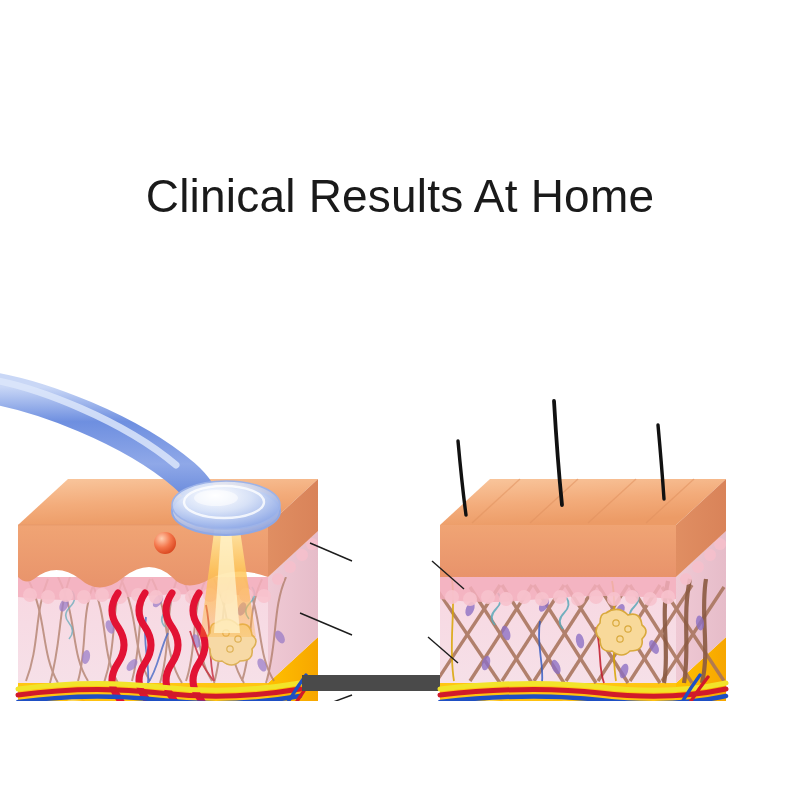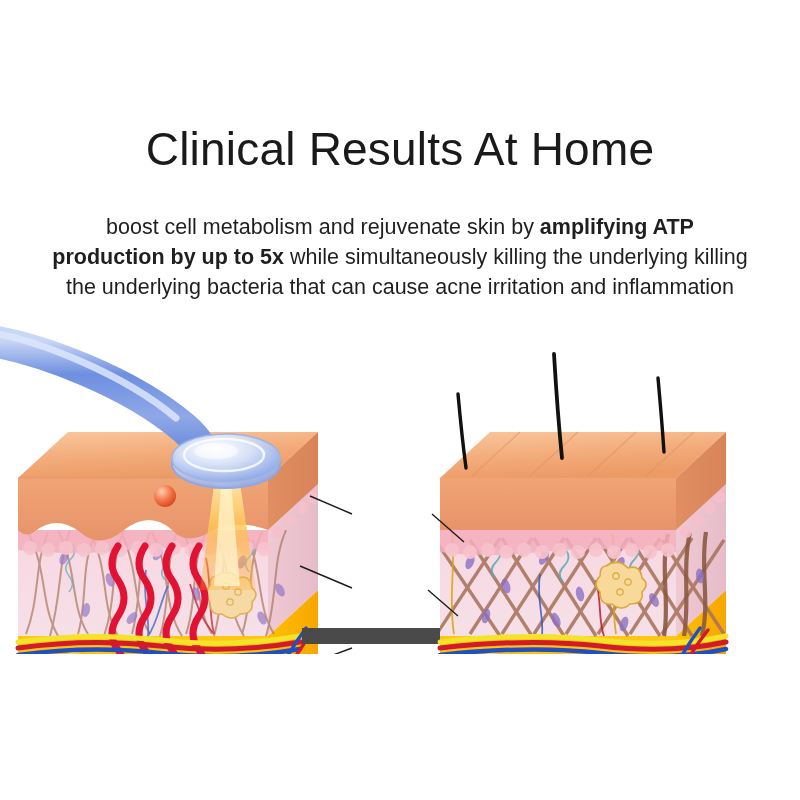--- a/index.html
+++ b/index.html
@@ -9,20 +9,21 @@
   }
   body {
     font-family: "Liberation Sans", sans-serif;
   }
   #page {
     position: relative;
     width: 800px;
     height: 654px;
     background: #ffffff;
     overflow: hidden;
+    margin-top: 47px;
   }
 
   
   #headline {
     position: absolute;
     top: 92px;
     left: 0;
     width: 800px;
     text-align: center;
     font-size: 46px;
@@ -67,23 +68,20 @@
   }
   #num-3 { left: 150px; top: 432px; }
 </style>
 </head>
 <body>
 
 <div id="page">
 
   <h1 id="headline">Clinical Results At Home</h1>
 
-  <p id="subcopy">
-    <span>boost cell metabolism and rejuvenate skin by </span><b>amplifying ATP production by up to 5x</b><span> while simultaneously killing the underlying killing the underlying bacteria that can cause acne irritation and inflammation</span>
-  </p>
 
   <div id="stage">
     <svg width="800" height="440" viewBox="0 0 800 440" xmlns="http://www.w3.org/2000/svg">
       <defs>
         <linearGradient id="epiTop" x1="0" y1="0" x2="0.35" y2="1">
           <stop offset="0%" stop-color="#F9C79E"></stop>
           <stop offset="55%" stop-color="#F3AC7B"></stop>
           <stop offset="100%" stop-color="#EC9B66"></stop>
         </linearGradient>
         <linearGradient id="epiFace" x1="0" y1="0" x2="0" y2="1">

